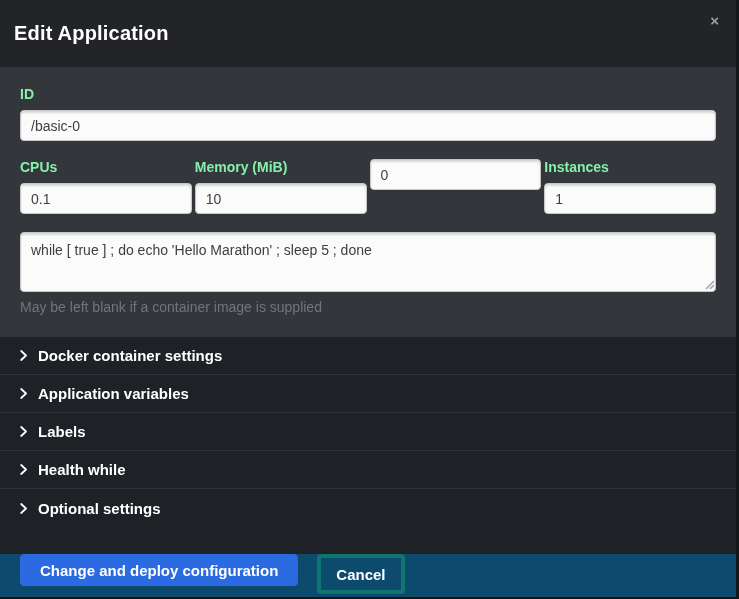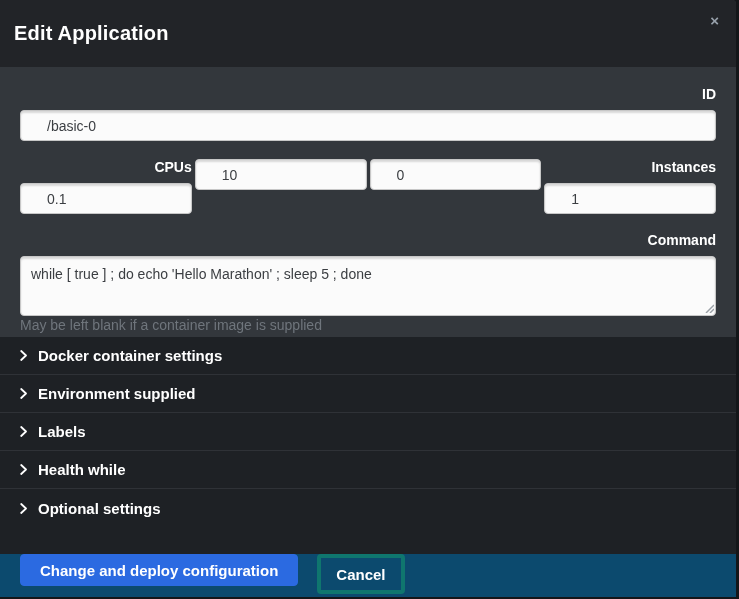--- a/index.html
+++ b/index.html
@@ -44,35 +44,34 @@
     font-family: "Liberation Sans", sans-serif;
   }
   
   .modal-body {
     background: #33373c;
     padding: 19px 20px 0 20px;
     height: 270px;
   }
   .field-label {
     display: block;
-    color: #ffffff;
+    color: #86efac;
     font-size: 14px;
     font-weight: 700;
     margin-bottom: 8px;
-    text-align: right;
   }
   .text-input {
     display: block;
     width: 100%;
     height: 31px;
     background: #fbfbfb;
     border: 1px solid #c7c7c7;
     border-radius: 4px;
     box-shadow: inset 0 2px 2px rgba(0,0,0,0.14);
-    padding: 0 26px;
+    padding: 0 10px;
     font-size: 14px;
     color: #3b3e42;
     font-family: "Liberation Sans", sans-serif;
   }
   .resource-row {
     display: grid;
     grid-template-columns: repeat(4, 1fr);
     gap: 3px;
     margin-top: 18px;
   }
@@ -93,21 +92,21 @@
     resize: none;
     line-height: 1.3;
   }
   .resize-handle {
     position: absolute;
     right: 2px; bottom: 3px;
     width: 10px; height: 10px;
     pointer-events: none;
   }
   .help-text {
-    margin-top: 1px;
+    margin-top: 7px;
     color: #6f757c;
     font-size: 14px;
   }
   
   .sections {
     background: #1e2125;
     height: 217px;
   }
   .section-row {
     height: 38px;
@@ -174,35 +173,35 @@
     </div>
 
     <div class="resource-row">
 
         <div class="resource-field">
           <label class="field-label">CPUs</label>
           <input class="text-input" type="text" value="0.1" style="">
         </div>
 
         <div class="resource-field">
+          <label class="field-label">Memory (MiB)</label>
           <input class="text-input" type="text" value="10" style="">
         </div>
 
         <div class="resource-field">
           <input class="text-input" type="text" value="0" style="">
         </div>
 
         <div class="resource-field">
           <label class="field-label">Instances</label>
           <input class="text-input" type="text" value="1" style="">
         </div>
       </div>
 
     <div class="command-group">
-      <label class="field-label">Command</label>
       <div class="textarea-wrap">
         <textarea class="command-textarea" style="">while [ true ] ; do echo 'Hello Marathon' ; sleep 5 ; done</textarea>
         <svg class="resize-handle" viewBox="0 0 10 10">
           <line x1="2" y1="10" x2="10" y2="2" stroke="#9aa0a6" stroke-width="1.4"></line>
           <line x1="6" y1="10" x2="10" y2="6" stroke="#9aa0a6" stroke-width="1.4"></line>
         </svg>
       </div>
       <div class="help-text">May be left blank if a container image is supplied</div>
     </div>
 
@@ -214,21 +213,21 @@
         <svg class="chevron" viewBox="0 0 7 11">
           <polyline points="1.2,1 6,5.5 1.2,10" fill="none" stroke="#ffffff" stroke-width="1.8" stroke-linecap="round" stroke-linejoin="round"></polyline>
         </svg>
         <span class="section-label">Docker container settings</span>
       </div>
 
       <div class="section-row">
         <svg class="chevron" viewBox="0 0 7 11">
           <polyline points="1.2,1 6,5.5 1.2,10" fill="none" stroke="#ffffff" stroke-width="1.8" stroke-linecap="round" stroke-linejoin="round"></polyline>
         </svg>
-        <span class="section-label">Environment supplied</span>
+        <span class="section-label">Application variables</span>
       </div>
 
       <div class="section-row">
         <svg class="chevron" viewBox="0 0 7 11">
           <polyline points="1.2,1 6,5.5 1.2,10" fill="none" stroke="#ffffff" stroke-width="1.8" stroke-linecap="round" stroke-linejoin="round"></polyline>
         </svg>
         <span class="section-label">Labels</span>
       </div>
 
       <div class="section-row">

